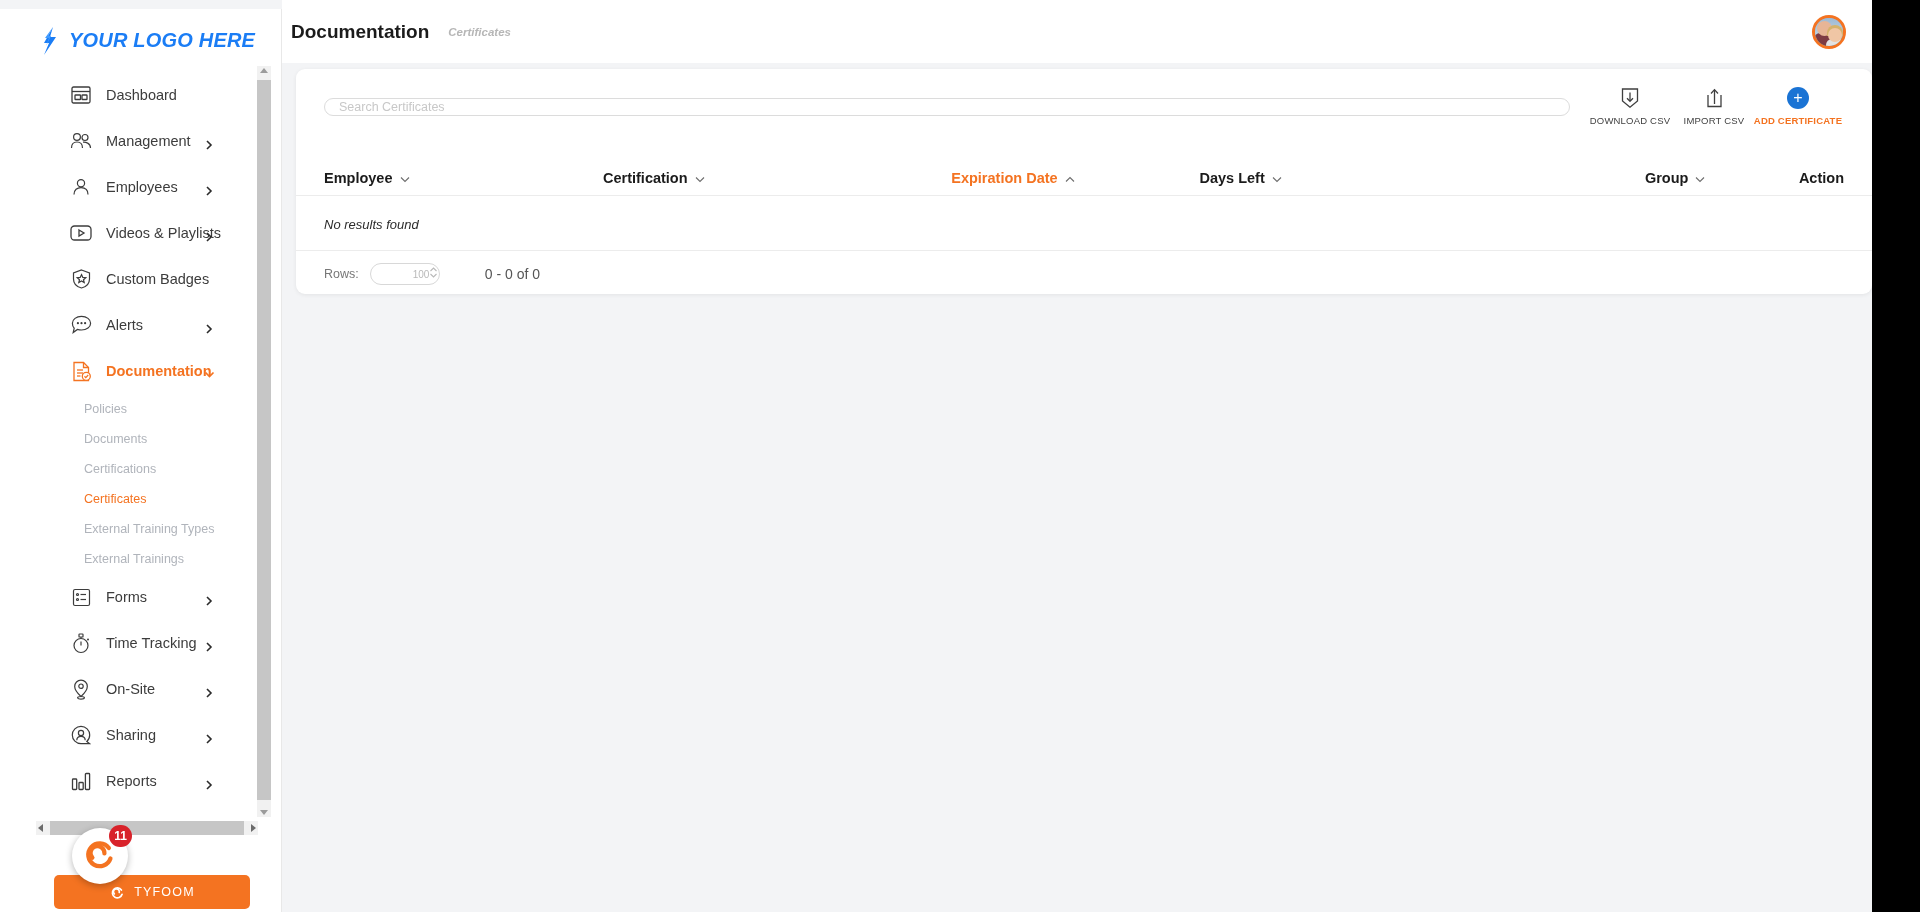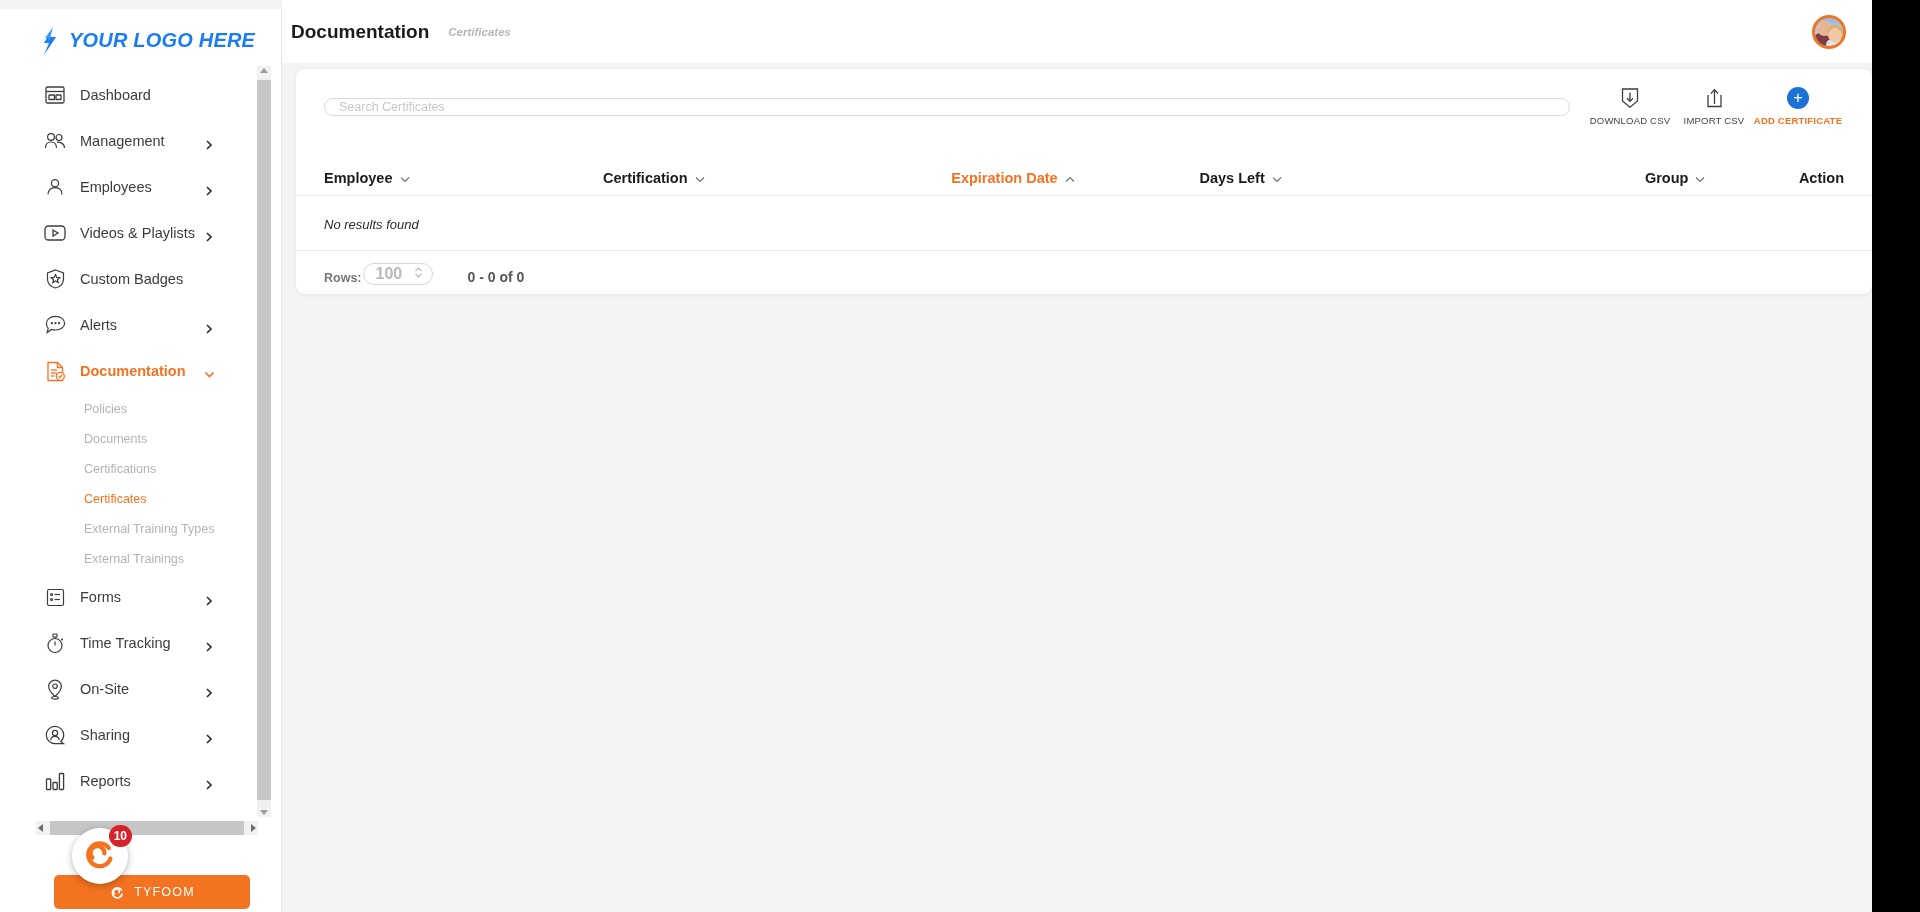--- a/index.html
+++ b/index.html
@@ -42,21 +42,21 @@
   }
 
   .nav-scroll {
     position: absolute; left: 0; top: 63px;
     width: 258px; height: 745px;
     overflow: hidden;
   }
   .nav-item {
     display: flex; align-items: center;
     height: 46px;
-    padding-left: 44px;
+    padding-left: 70px;
     position: relative;
     cursor: pointer;
   }
   .nav-icon {
     width: 22px; height: 22px;
     margin-right: 14px;
     flex: none;
     display: flex; align-items: center; justify-content: center;
   }
   .nav-icon svg { display: block; }
@@ -278,35 +278,34 @@
 
   .empty-row {
     padding: 19px 28px 17px 28px;
     border-bottom: 1px solid #ececec;
   }
   .empty-text {
     font-size: 13px; font-style: italic; color: #2b2b2b;
   }
 
   .pager {
-    display: flex; align-items: flex-end;
+    display: flex; align-items: center;
     padding: 12px 28px;
-    gap: 1px;
-    font-weight: bold;
+    gap: 11px;
   }
   .pager-lbl { font-size: 12.5px; color: #777; }
   .rows-select {
     width: 70px; height: 22px;
     border: 1px solid #d8d8d8;
     border-radius: 11px;
     display: flex; align-items: center; justify-content: space-between;
     padding: 0 9px 0 12px;
     cursor: pointer;
   }
-  .rows-val { font-size: 16px; color: #b9b9b9; }
+  .rows-val { font-size: 10px; color: #b9b9b9; margin-left: 30px; }
   .pager-count { font-size: 14px; color: #555; margin-left: 34px; }
 </style>
 </head>
 <body>
 
 <div id="app">
 
   <div class="sidebar">
 
     <div class="logo-area">
@@ -553,21 +552,21 @@
       <span class="t-label">TYFOOM</span>
     </div>
 
     <div class="tyfoom-fab">
       <span>
         <svg width="38" height="38" viewBox="0 0 24 24" fill="none" stroke="#f47321" stroke-width="2.7" stroke-linecap="round">
           <path d="M17.6 8.2 A7.2 7.2 0 1 0 18.6 14.8"></path>
           <path d="M7.2 14.4 A4.4 4.4 0 1 1 14.8 11.6"></path>
         </svg>
       </span>
-      <span class="badge">10</span>
+      <span class="badge">11</span>
     </div>
   </div>
 
   <div class="header">
     <span class="hdr-title">Documentation</span>
     <span class="hdr-sub">Certificates</span>
     <div class="avatar">
       <span class="av-sky"></span>
       <span class="av-p1b"></span>
       <span class="av-p1"></span>

